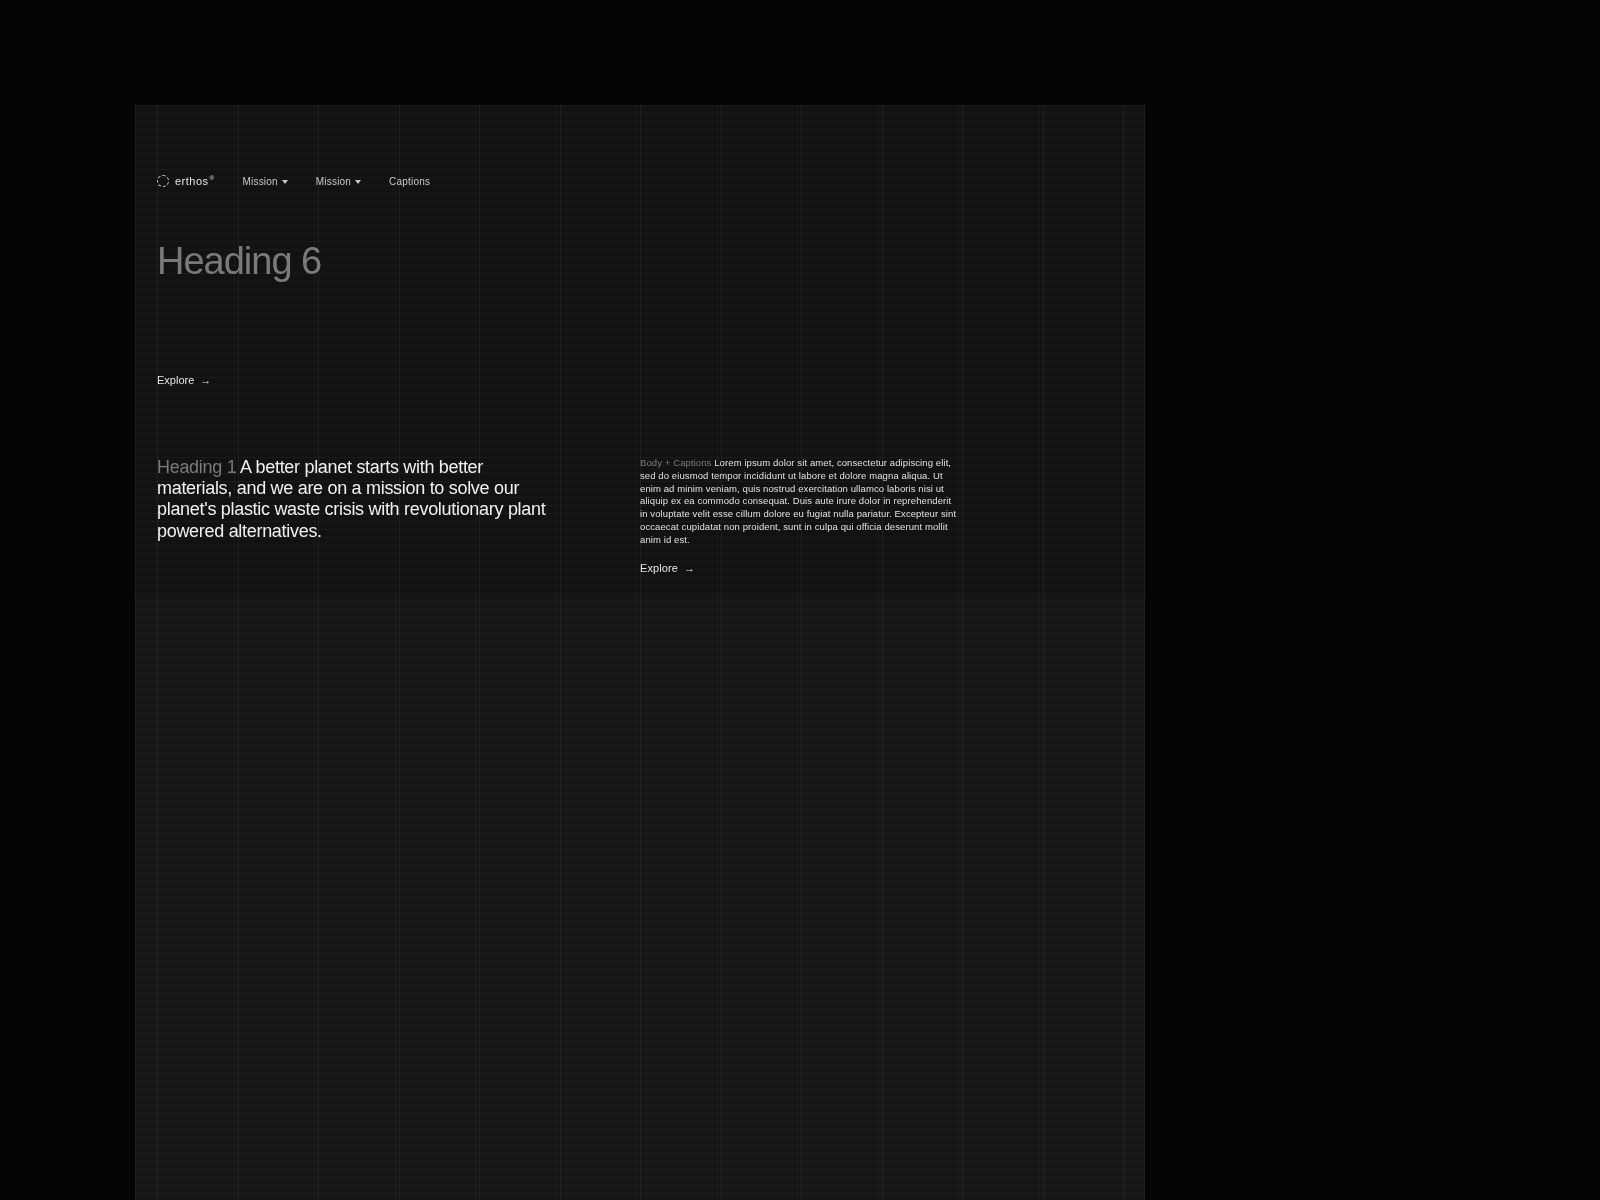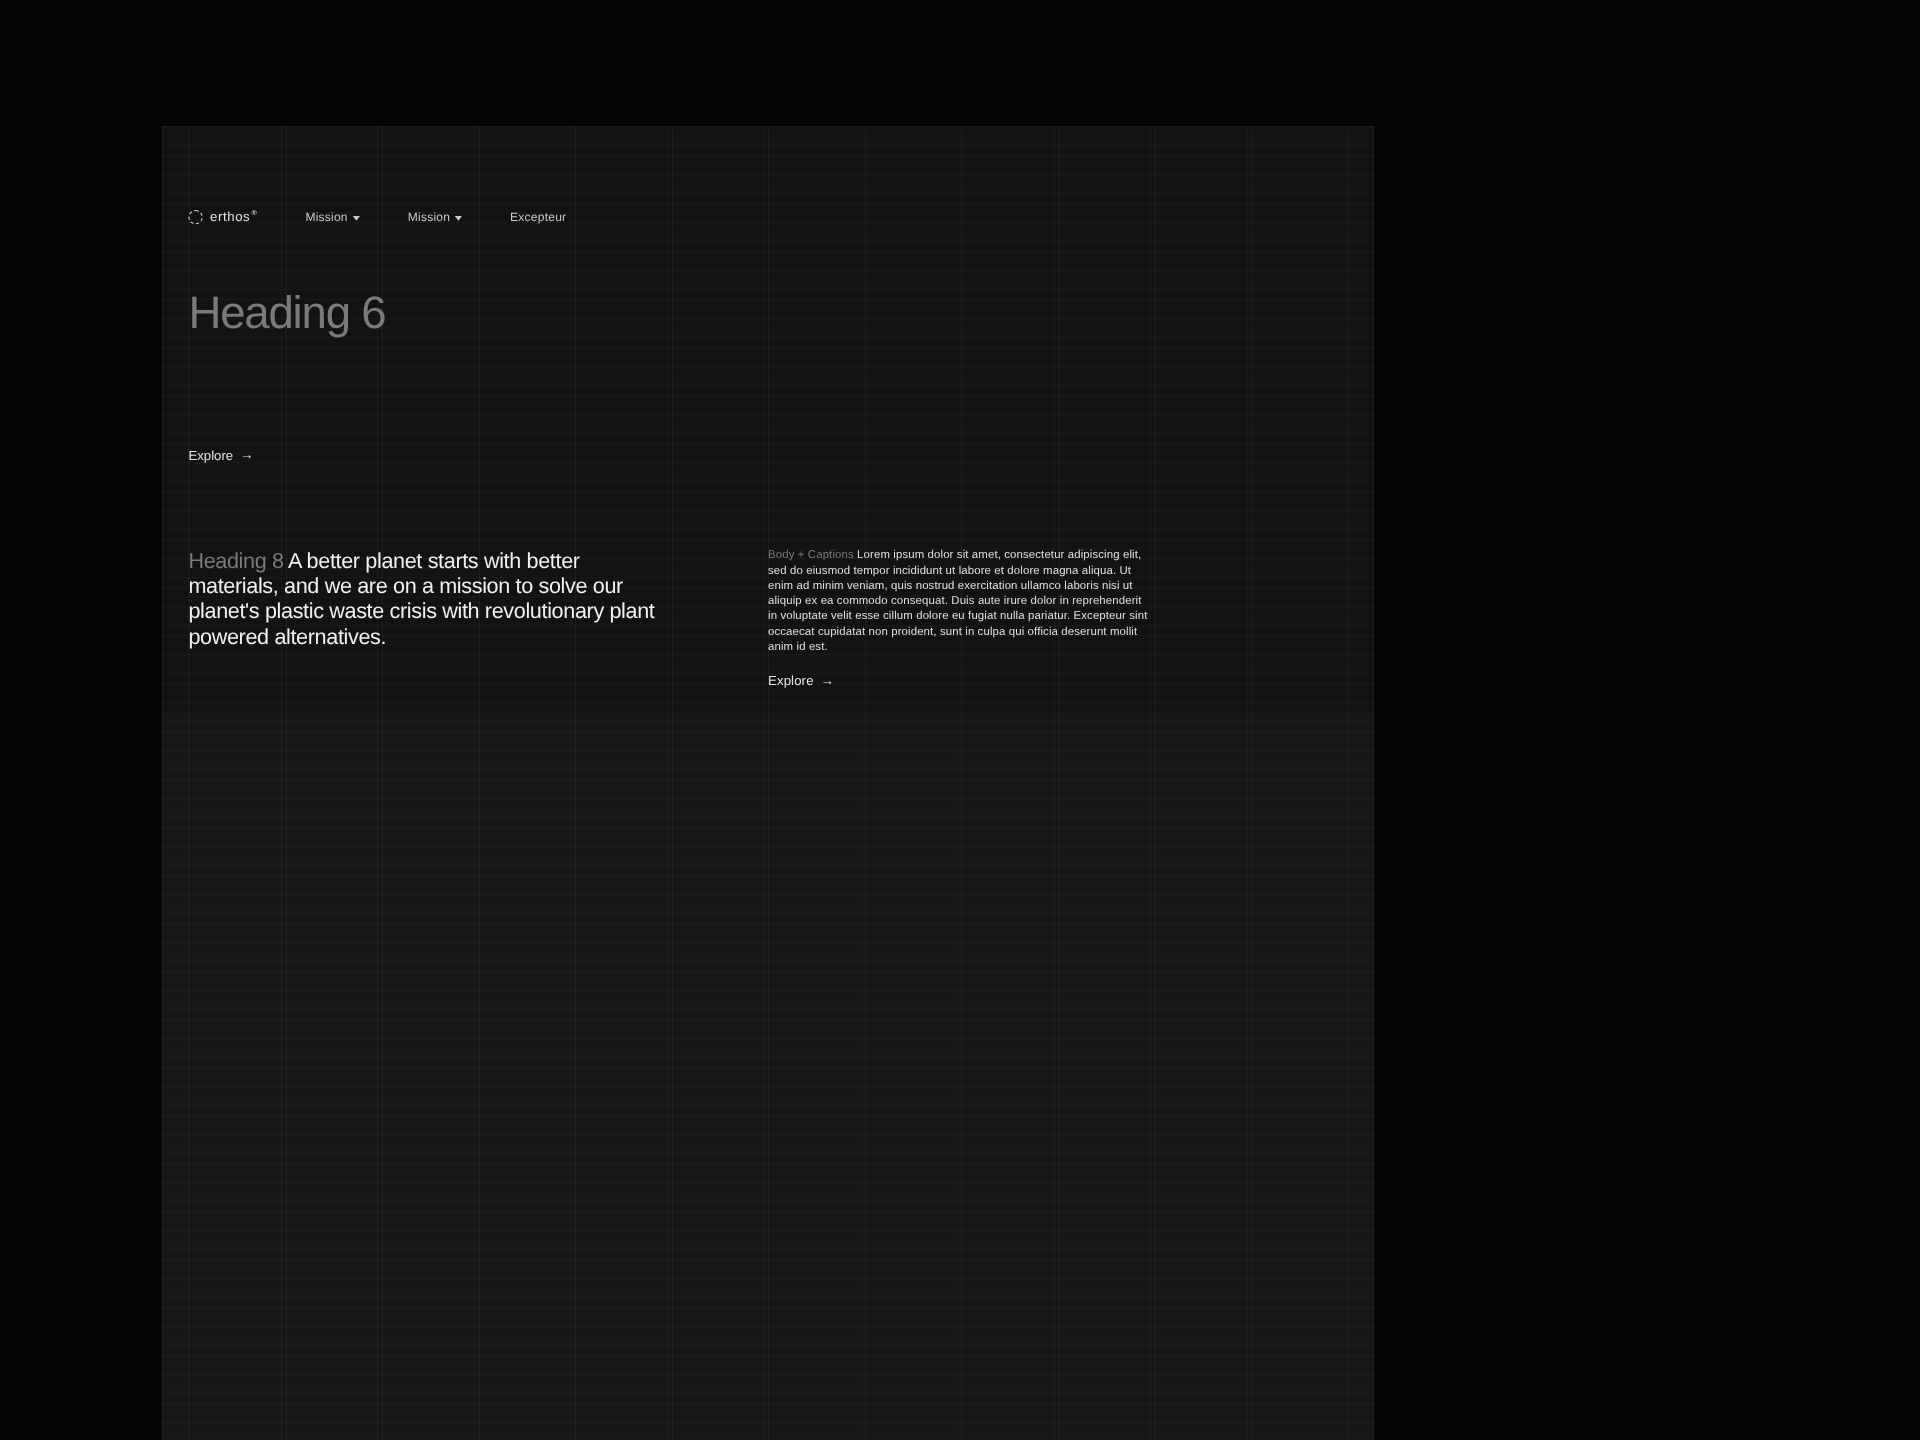--- a/index.html
+++ b/index.html
@@ -54,21 +54,21 @@
     letter-spacing: 0.5px;
     color: #e6e6e6;
   }
   .logo-mark {
     width: 12px; height: 12px;
     border: 1.5px dashed #d0d0d0;
     border-radius: 50%;
     display:inline-block;
   }
   .logo sup { font-size: 6px; vertical-align: top; margin-left:1px; }
-  .nav-item { display:flex; align-items:center; gap:4px; cursor:pointer; color:#c9c9c9;margin-left:12px; }
+  .nav-item { display:flex; align-items:center; gap:4px; cursor:pointer; color:#c9c9c9; }
   .chev {
     width: 0; height: 0;
     border-left: 3px solid transparent;
     border-right: 3px solid transparent;
     border-top: 4px solid #c9c9c9;
     margin-top:1px;
   }
 
   
   .h1-label {
@@ -325,32 +325,32 @@
 
     <div class="nav-item">
       <span>Mission</span>
       <span class="chev"></span>
     </div>
     <div class="nav-item">
       <span>Mission</span>
       <span class="chev"></span>
     </div>
     <div class="nav-item">
-      <span>Excepteur</span>
+      <span>Captions</span>
     </div>
   </div>
 
   <div class="h1-label">Heading 6</div>
   <div class="explore1">
     <span>Explore</span>
     <span class="arrow">→</span>
   </div>
 
   <div class="h2block">
-    <span class="lbl">Heading 8</span>
+    <span class="lbl">Heading 1</span>
     <span>A better planet starts with better materials, and we are on a mission to solve our planet's plastic waste crisis with revolutionary plant powered alternatives.</span>
   </div>
 
   <div class="bodyblock">
     <span class="lbl">Body + Captions</span>
     <span>Lorem ipsum dolor sit amet, consectetur adipiscing elit, sed do eiusmod tempor incididunt ut labore et dolore magna aliqua. Ut enim ad minim veniam, quis nostrud exercitation ullamco laboris nisi ut aliquip ex ea commodo consequat. Duis aute irure dolor in reprehenderit in voluptate velit esse cillum dolore eu fugiat nulla pariatur. Excepteur sint occaecat cupidatat non proident, sunt in culpa qui officia deserunt mollit anim id est.</span>
     <div class="explore2">
       <span>Explore</span>
       <span class="arrow">→</span>
     </div>

